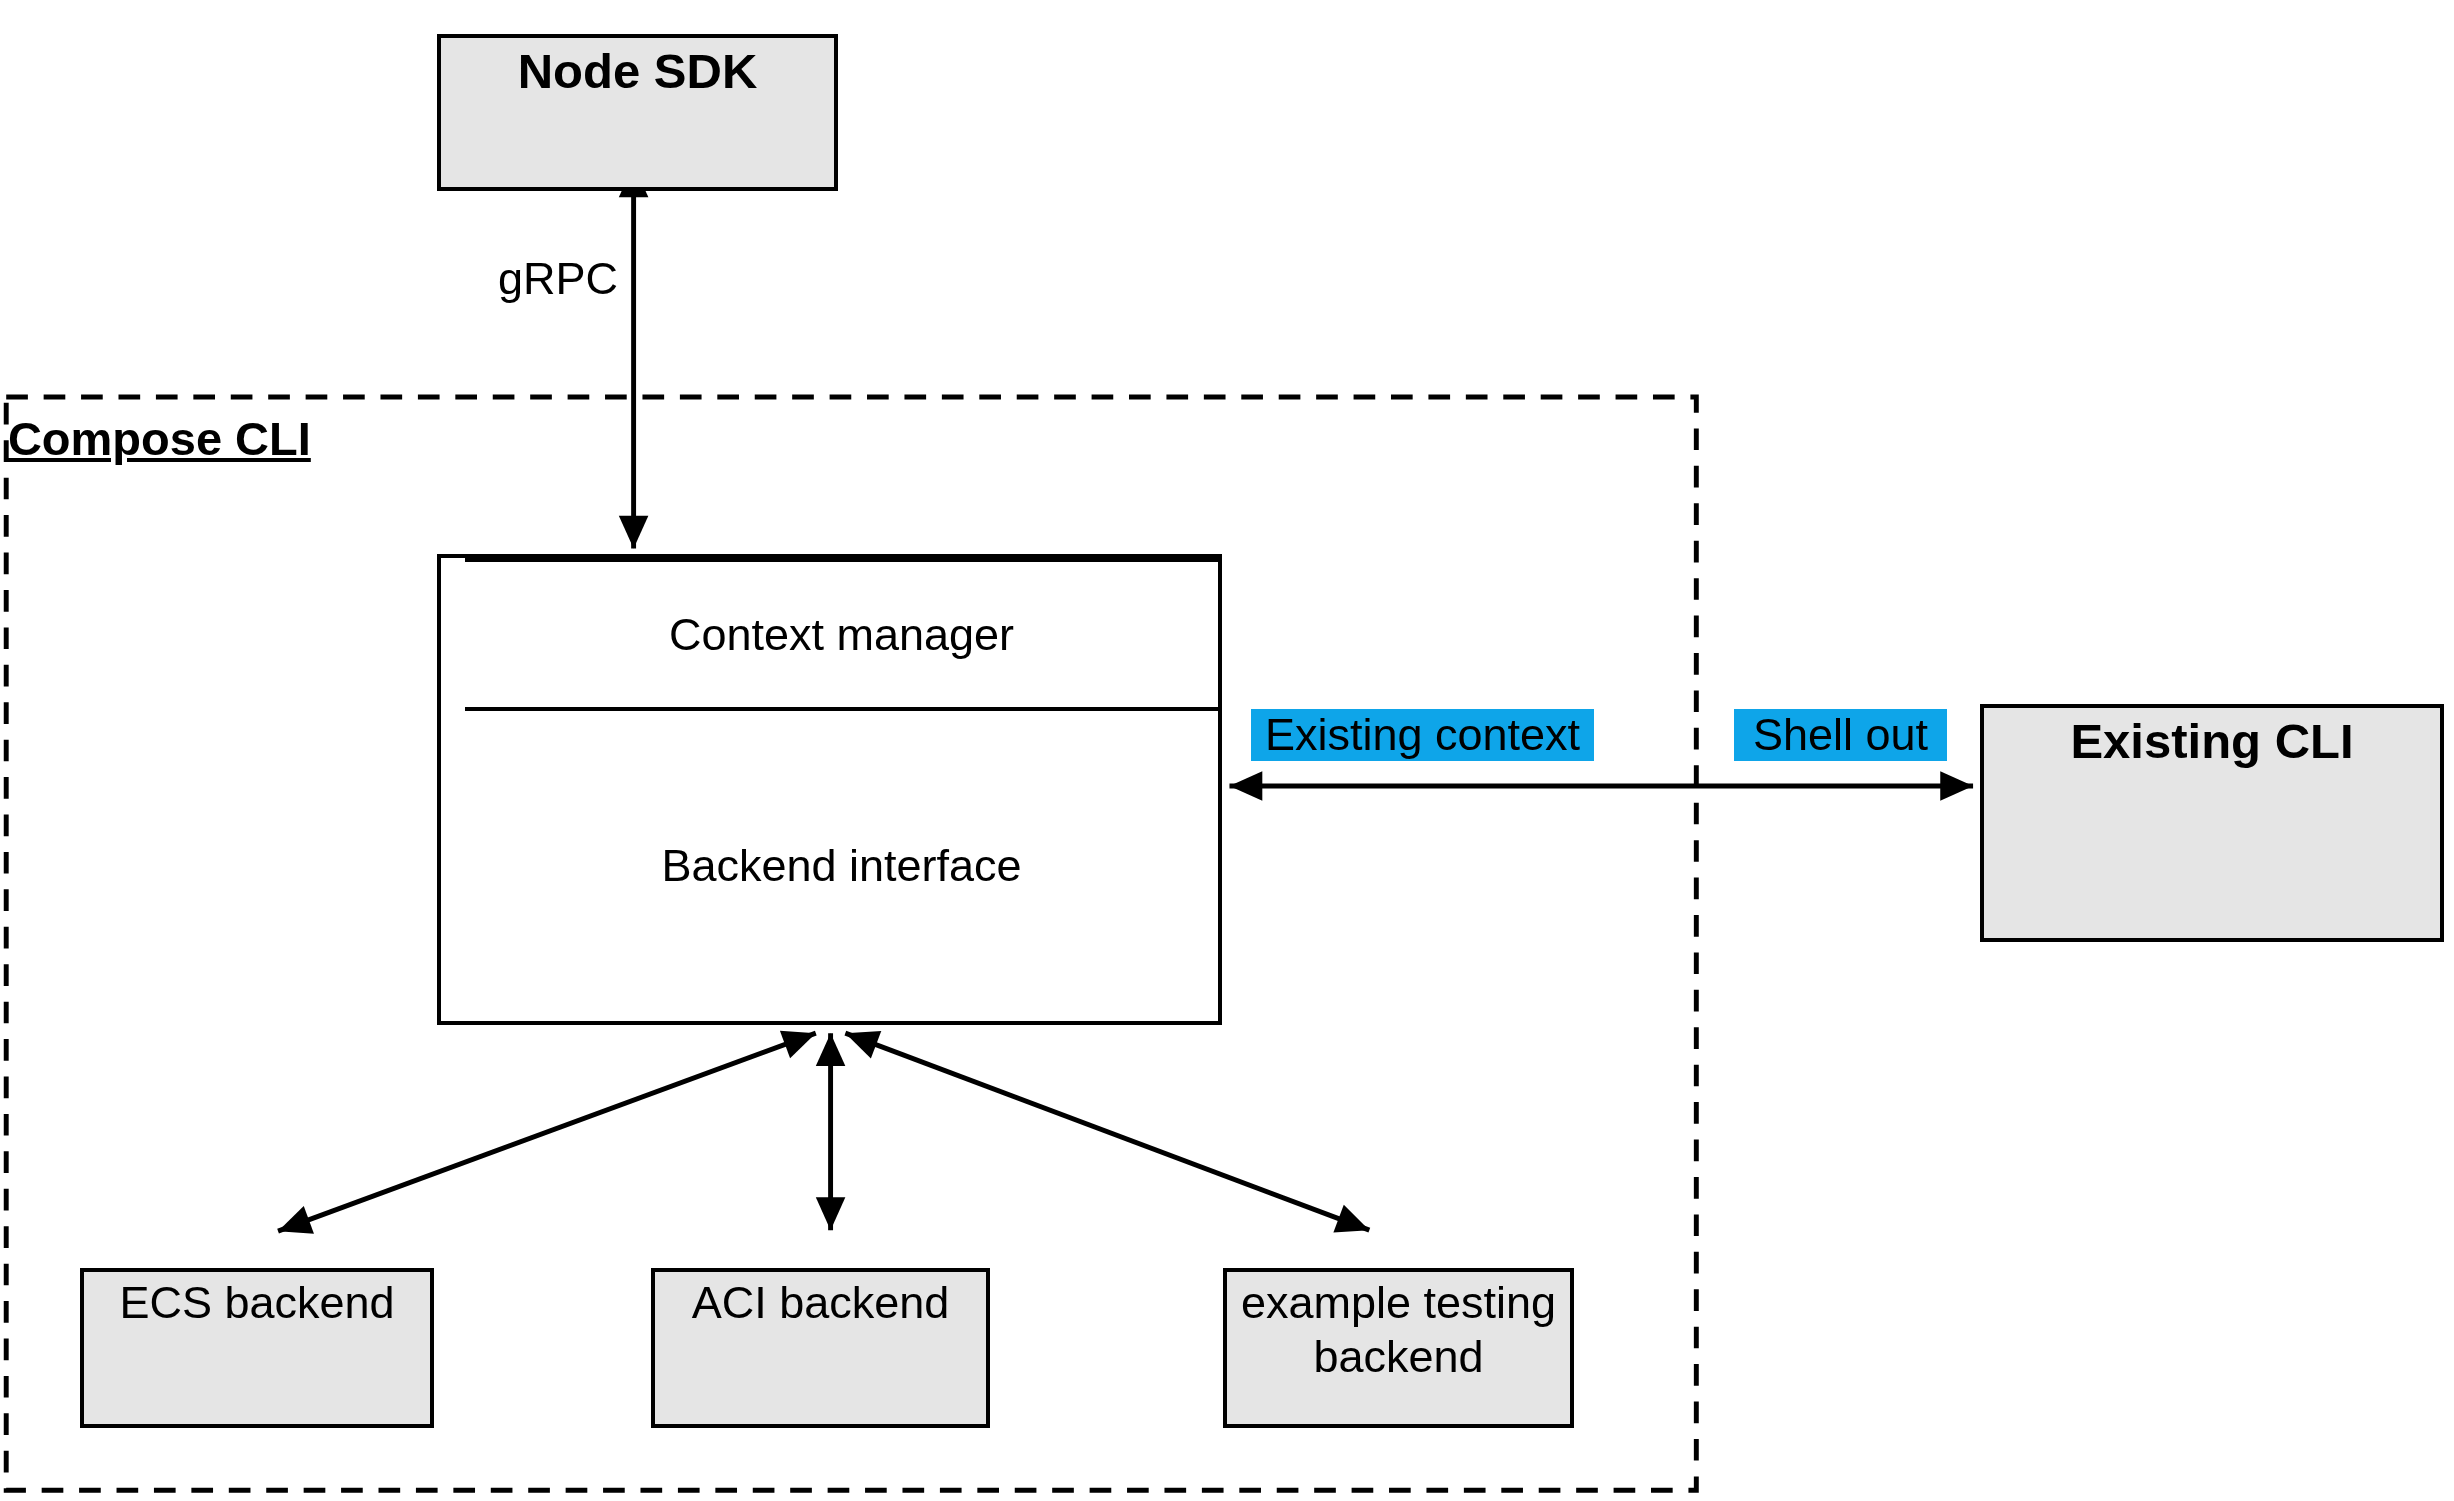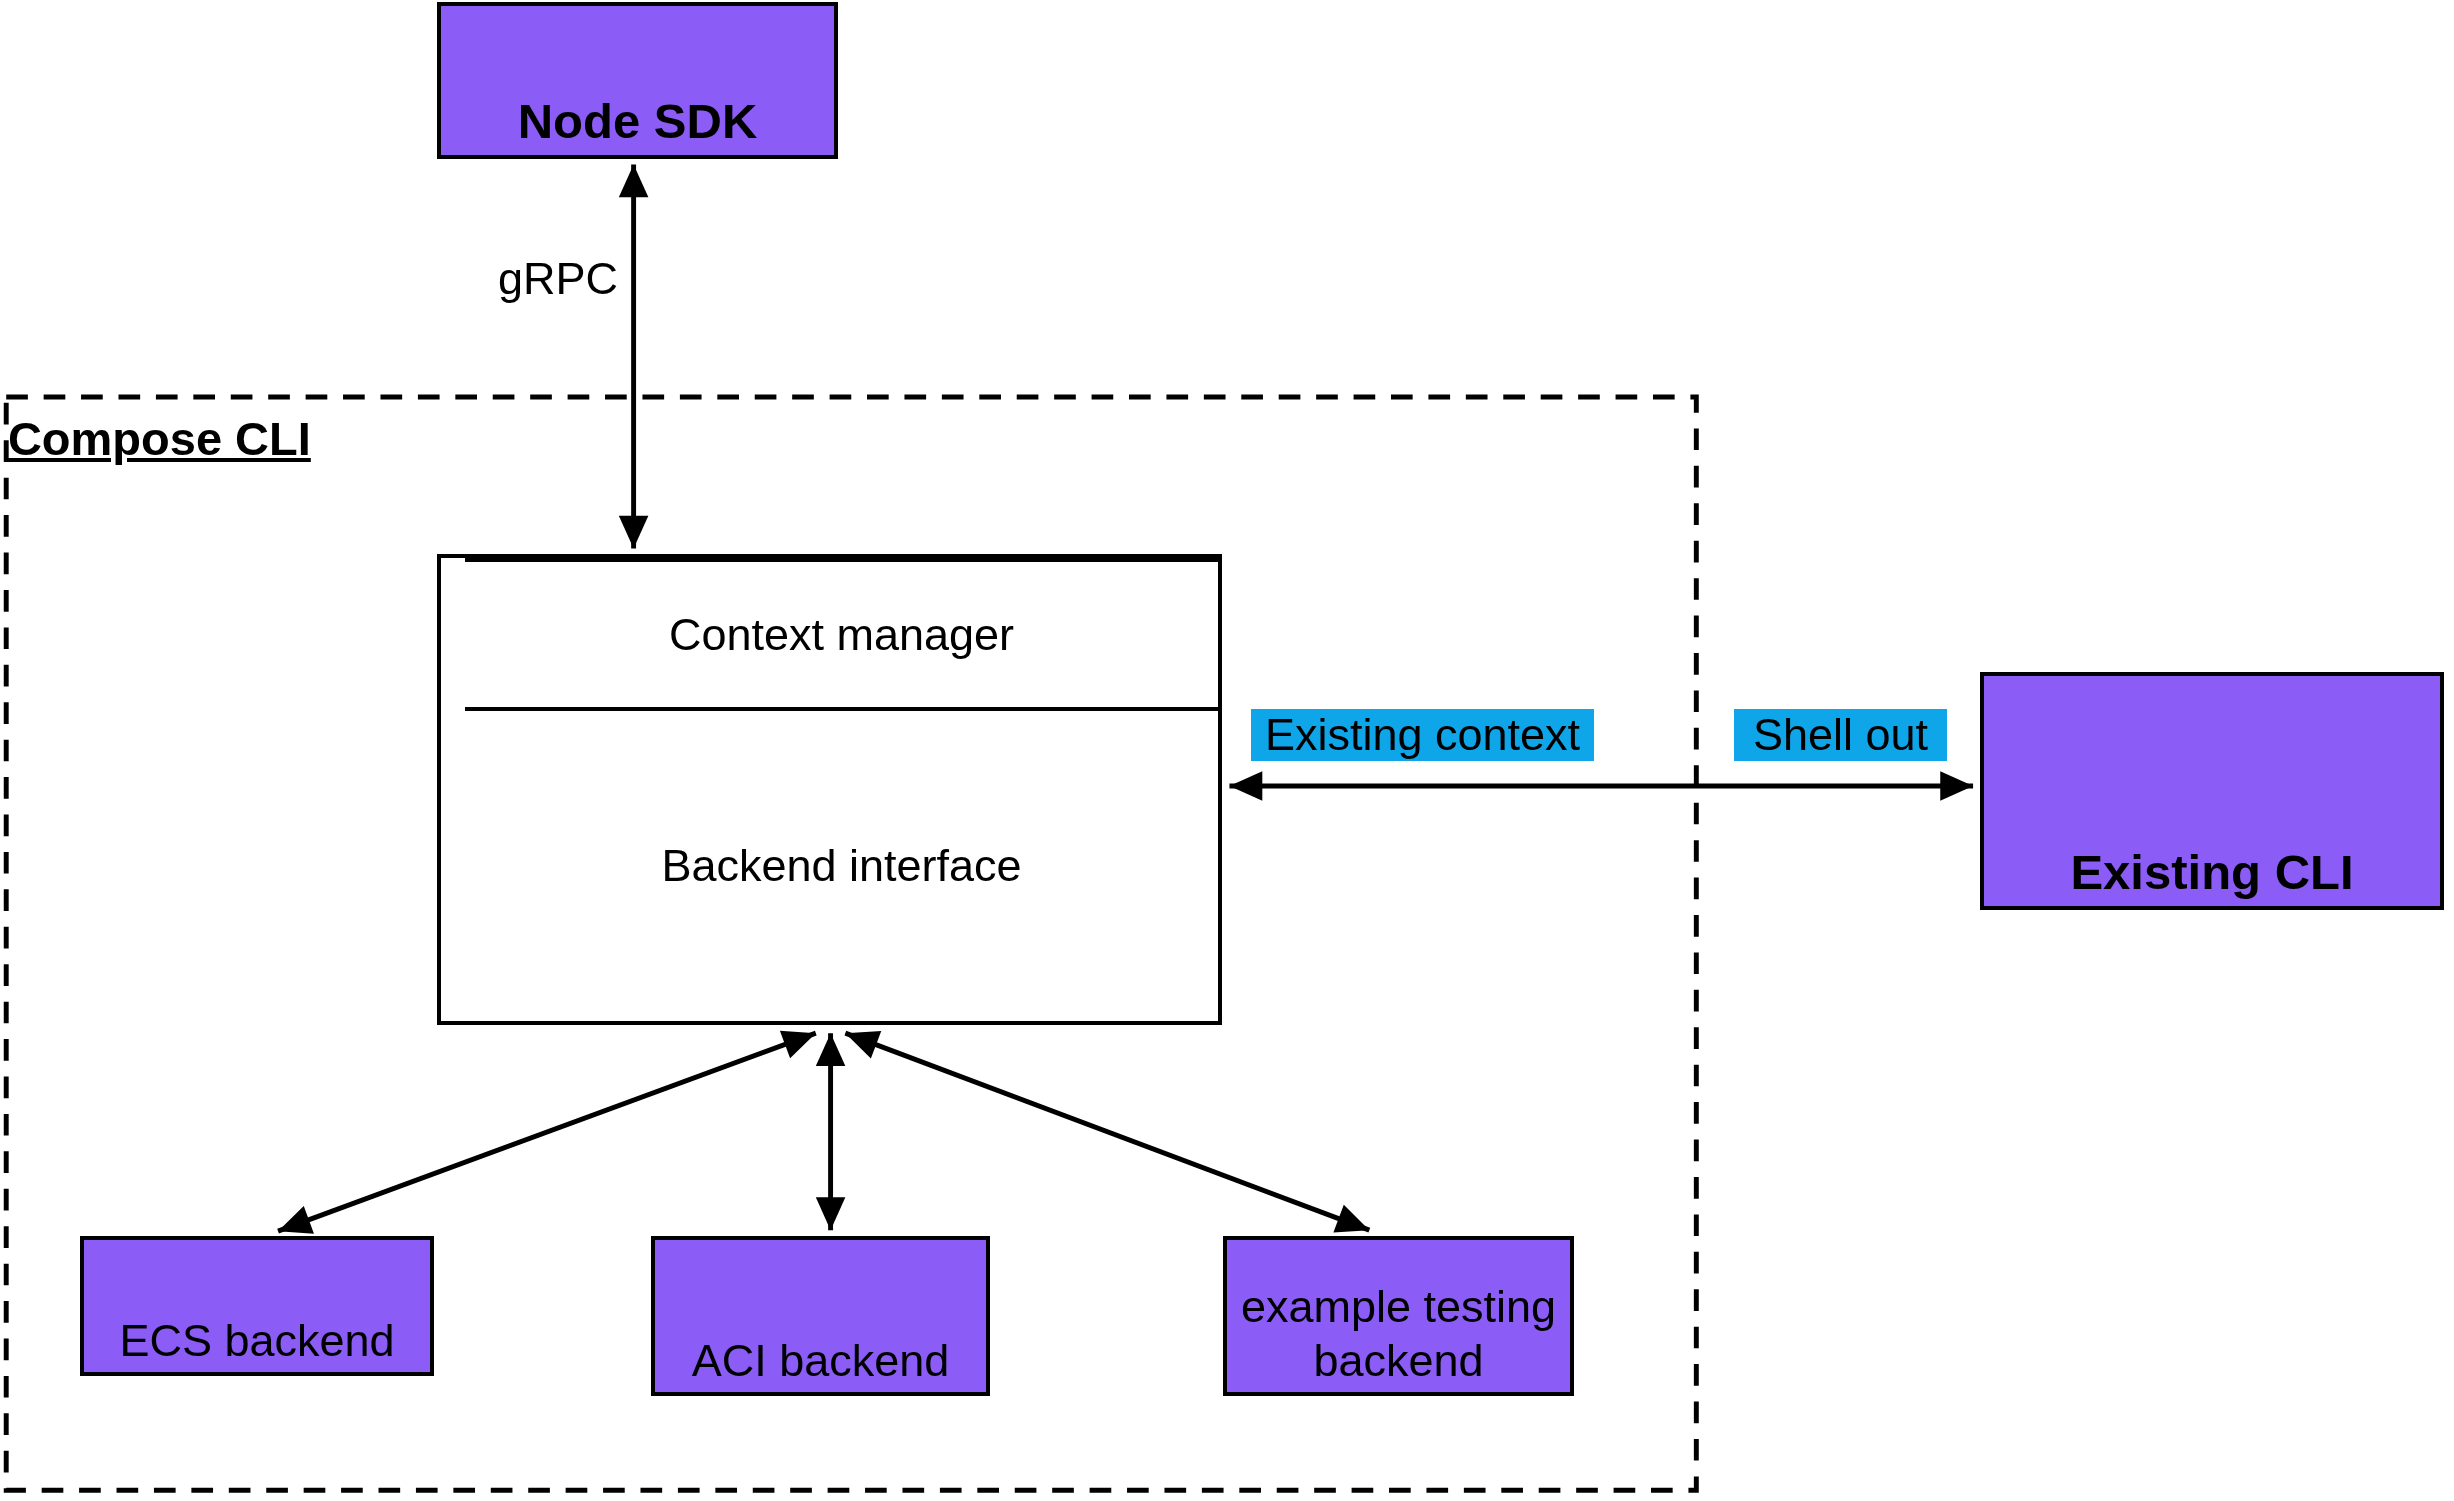--- a/index.html
+++ b/index.html
@@ -19,29 +19,30 @@
   svg.edge-layer {
     position: absolute;
     left: 0;
     top: 0;
     z-index: 0;
   }
   .box {
     position: absolute;
     box-sizing: border-box;
     border: 4.9px solid #000000;
-    background: #8b5cf6;
+    background: #e5e5e5;
     display: flex;
-    align-items: flex-end;
+    align-items: flex-start;
     justify-content: center;
     text-align: center;
     font-size: 45px;
     line-height: 1.2;
     z-index: 1;
     padding: 3.9px 9.9px;
+    margin-top: 32px;
   }
   .box.bold {
     font-weight: bold;
     font-size: 49px;
   }
   .compound {
     position: absolute;
     box-sizing: border-box;
     border: 4.9px solid #000000;
     background: #ffffff;
@@ -138,21 +139,21 @@
     </div>
   </div>
 
   <div class="edge-label" style="left:1251px; top:709px; width:343px; text-align:center;">Existing context</div>
   <div class="edge-label" style="left:1734px; top:709px; width:213px; text-align:center;">Shell out</div>
 
   <div class="box bold" style="left:1980px; top:672px; width:464px; height:238px;">
     <span>Existing CLI</span>
   </div>
 
-  <div class="box" style="left:80px; top:1236px; width:354px; height:140px;">
+  <div class="box" style="left:80px; top:1236px; width:354px; height:160px;">
     <span>ECS backend</span>
   </div>
 
   <div class="box" style="left:651px; top:1236px; width:339px; height:160px;">
     <span>ACI backend</span>
   </div>
 
   <div class="box" style="left:1223px; top:1236px; width:351px; height:160px;">
     <span>example testing backend</span>
   </div>

